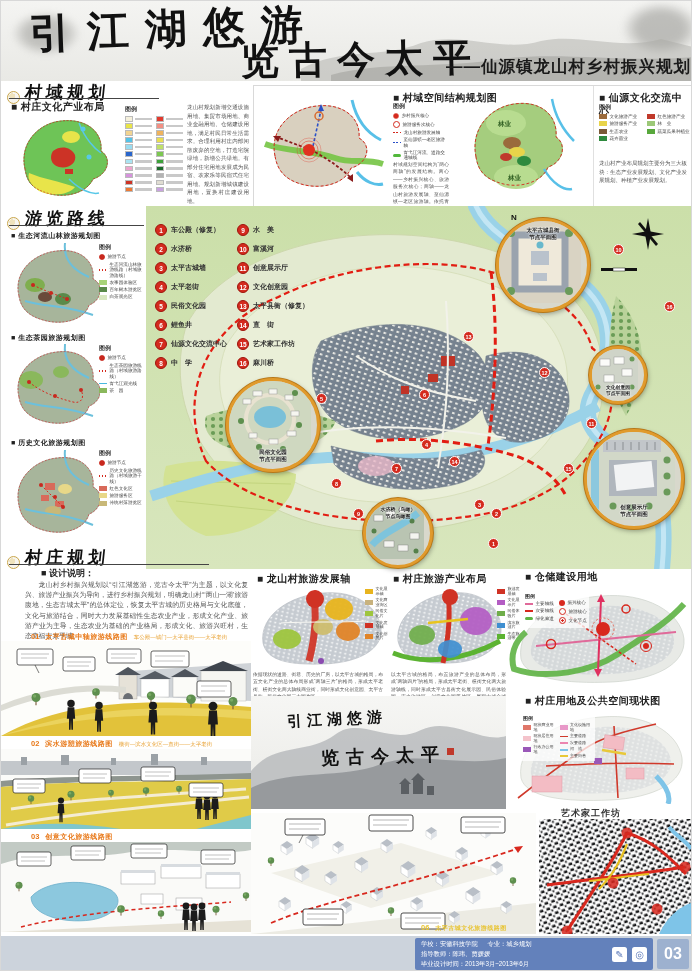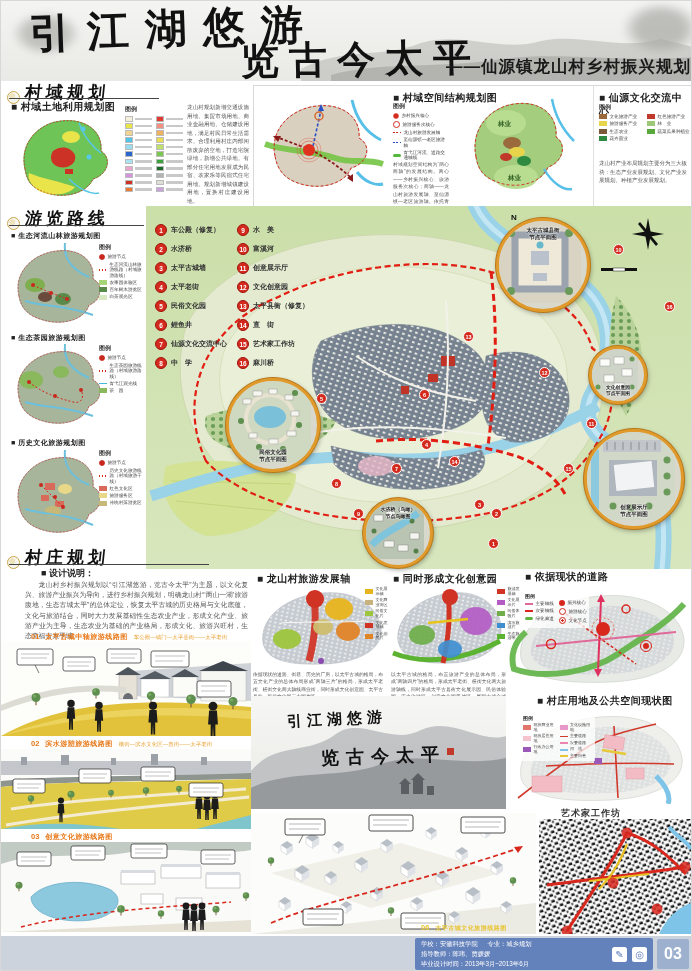--- a/index.html
+++ b/index.html
@@ -110,21 +110,21 @@
     <div class="abs callig" style="left:240px;top:33px;font-size:38px;letter-spacing:10px;transform:rotate(-1deg)">览古今太平</div>
     <div class="abs hdr-sub" style="left:398px;top:55px;width:292px;text-align:right">——仙源镇龙山村乡村振兴规划</div>
   </div>
 
   <div class="abs sec-h" style="left:6px;top:80px">
     <span class="slogo"></span>
     <span class="sec-title callig">村域规划</span>
   </div>
   <div class="abs sec-rule" style="left:8px;top:97px;width:150px"></div>
 
-  <div class="abs ptitle" style="left:10px;top:99px">■ 村域土地利用规划图</div>
+  <div class="abs ptitle" style="left:10px;top:99px">■ 村庄文化产业布局</div>
   <svg class="abs" style="left:8px;top:108px" width="112" height="98" viewBox="0 0 112 98">
     <path d="M16,60 C10,34 30,14 52,12 C76,9 94,22 92,42 C104,50 98,66 84,70 C78,84 56,90 38,84 C22,79 18,72 16,60 Z" fill="#6ec457" stroke="#55a23c" stroke-width=".8"></path>
     <path d="M20,64 C34,70 50,72 66,78 C60,86 42,88 30,82 C22,76 18,70 20,64 Z" fill="#e8e44a"></path>
     <ellipse cx="62" cy="28" rx="9" ry="6" fill="#e8e44a"></ellipse>
     <path d="M44,42 C52,36 62,38 66,46 C68,54 60,60 50,58 C42,56 40,48 44,42 Z" fill="#cc3326"></path>
     <rect x="56" y="60" width="8" height="5" fill="#cc3326"></rect>
     <circle cx="74" cy="20" r="2.5" fill="#58c8e8"></circle>
       <circle cx="80" cy="48" r="2.5" fill="#58c8e8"></circle>
     <path d="M70,14 C76,30 86,40 92,44 M60,70 C70,80 82,86 90,84" fill="none" stroke="#58c8e8" stroke-width="1.5"></path>
     <path d="M16,60 C10,34 30,14 52,12 C76,9 94,22 92,42 C104,50 98,66 84,70 C78,84 56,90 38,84 C22,79 18,72 16,60 Z" fill="none" stroke="#cc3326" stroke-width=".7" stroke-dasharray="2 1.5"></path>
@@ -993,21 +993,21 @@
         <span class="lb" style="font-size:4px">文化发展轴</span>
       </div>
 
       <div class="leg-row">
         <span class="lsw" style="background:#e08428"></span>
         <span class="lb" style="font-size:4px">文化创意片</span>
       </div>
     </div>
   <div class="abs note" style="left:252px;top:670px;width:130px;font-size:4.8px">依据现状的道路、街巷、历史的厂房，以太平古城的格局，布置文化产业的总体布局形成“两轴三片”的格局，形成太平老街、横街文化两大轴线商业街，同时形成文化创意园、太平古县衙、民俗文化园三大园片区。</div>
 
-  <div class="abs ptitle" style="left:392px;top:571px">■ 同时形成文化创意园</div>
+  <div class="abs ptitle" style="left:392px;top:571px">■ 村庄旅游产业布局</div>
   <svg class="abs" style="left:387px;top:582px" width="118" height="85" viewBox="0 0 118 85">
     <path d="M10,58 C7,32 36,12 64,10 C92,7 112,24 113,44 C115,64 94,79 62,80 C32,81 14,76 10,58 Z" fill="url(#pBld2)" stroke="#b2b7bd" stroke-width=".6"></path>
     <path d="M5,70 C35,82 75,78 112,58" fill="none" stroke="#5cb332" stroke-width="5"></path>
     <path d="M60,10 C63,35 60,58 55,80" fill="none" stroke="#d03224" stroke-width="5"></path>
     <circle cx="62" cy="14" r="8" fill="#d03224"></circle>
     <ellipse cx="88" cy="38" rx="16" ry="14" fill="#b35cc3" opacity=".92"></ellipse>
     <ellipse cx="34" cy="52" rx="13" ry="10" fill="#6fae4a" opacity=".92"></ellipse>
     <ellipse cx="62" cy="66" rx="12" ry="9" fill="#3f8fd0" opacity=".92"></ellipse>
     <path d="M40,40 L80,36" stroke="#e8c41e" stroke-width="2.5"></path>
   </svg>
@@ -1033,21 +1033,21 @@
         <span class="lb" style="font-size:4px">滨水旅游片</span>
       </div>
 
       <div class="leg-row">
         <span class="lsw" style="background:#5cb332"></span>
         <span class="lb" style="font-size:4px">生态旅游带</span>
       </div>
     </div>
   <div class="abs note" style="left:390px;top:670px;width:115px;font-size:4.8px">以太平古城的格局，布置旅游产业的总体布局，形成“两轴四片”的格局，形成太平老街、横街文化两大旅游轴线，同时形成太平古县衙文化展示园、民俗体验园、滨水旅游区、创意文化园等片区，展现古城全域旅游格局。</div>
 
-  <div class="abs ptitle" style="left:524px;top:569px">■ 依据现状的道路</div>
+  <div class="abs ptitle" style="left:524px;top:569px">■ 仓储建设用地</div>
   <svg class="abs" style="left:505px;top:583px" width="182" height="103" viewBox="0 0 182 103">
     <path d="M15,75 C10,40 50,15 95,12 C140,8 175,28 178,55 C180,80 150,96 105,98 C60,100 20,95 15,75 Z" fill="#e8eae6" stroke="#cdd2cc" stroke-width=".7"></path>
     <path d="M25,70 C22,45 55,25 95,22 C135,19 165,35 168,55 C170,75 145,88 105,90 C65,92 30,88 25,70 Z" fill="url(#pBld2)" opacity=".55"></path>
     <path d="M20,48 C8,58 4,72 8,85 C40,96 85,88 112,70 C142,50 162,38 178,20" fill="none" stroke="#5eb344" stroke-width="6" opacity=".9"></path>
     <path d="M30,62 L170,48" stroke="#e06a9a" stroke-width="2"></path>
     <path d="M95,15 L92,88" stroke="#e03060" stroke-width="2"></path>
     <polygon points="95,10 91,18 99,18" fill="#e03060"></polygon>
       <polygon points="92,93 88,85 96,85" fill="#e03060"></polygon>
     <path d="M60,30 L130,80" stroke="#d8281e" stroke-width="1.5" stroke-dasharray="3 2"></path>
     <circle cx="97" cy="45" r="7" fill="#d8281e"></circle>
@@ -1107,21 +1107,21 @@
           <rect x="176" y="90" width="7" height="9"></rect>
           <polygon points="148,88 154,82 160,88"></polygon>
           <polygon points="160,84 167,77 174,84"></polygon>
         </g>
     </svg>
     <div class="abs callig" style="left:36px;top:14px;font-size:15px;letter-spacing:5px;transform:rotate(-3deg)">引江湖悠游</div>
     <div class="abs callig" style="left:70px;top:48px;font-size:18px;letter-spacing:7px;transform:rotate(-2deg)">览古今太平</div>
     <div class="abs" style="left:196px;top:52px;width:7px;height:7px;background:#c0392b"></div>
   </div>
 
-  <div class="abs ptitle" style="left:536px;top:693px">■ 村庄用地及公共空间现状图</div>
+  <div class="abs ptitle" style="left:524px;top:693px">■ 村庄用地及公共空间现状图</div>
   <svg class="abs" style="left:505px;top:705px" width="182" height="98" viewBox="0 0 182 98">
     <path d="M15,72 C10,38 50,14 95,11 C140,7 172,26 176,52 C179,76 148,92 104,94 C60,96 20,92 15,72 Z" fill="#eff0ec" stroke="#d0d4cc" stroke-width=".7"></path>
     <path d="M25,68 C22,44 55,24 95,21 C133,18 162,34 165,54 C167,73 143,85 104,87 C64,89 30,85 25,68 Z" fill="url(#pBld2)" opacity=".4"></path>
     <path d="M12,92 C40,70 60,55 80,42 C95,32 115,26 150,18 M108,20 L112,92 M40,60 C80,58 120,56 168,58" fill="none" stroke="#d0392b" stroke-width="1.6"></path>
     <rect x="98" y="30" width="20" height="13" fill="#f3bcc4" stroke="#e09aa6" stroke-width=".5" transform="rotate(8 108 36)"></rect>
     <rect x="120" y="62" width="18" height="11" fill="#f3bcc4" stroke="#e09aa6" stroke-width=".5"></rect>
     <rect x="26" y="70" width="30" height="16" fill="#f3bcc4" stroke="#e09aa6" stroke-width=".5"></rect>
     <path d="M96,44 L120,48" stroke="#e8c838" stroke-width="2.5"></path>
     <rect x="88" y="52" width="8" height="6" fill="#9a58b8"></rect>
     <path d="M150,70 C160,80 165,90 162,98" stroke="#7ec4e8" stroke-width="5" fill="none"></path>

